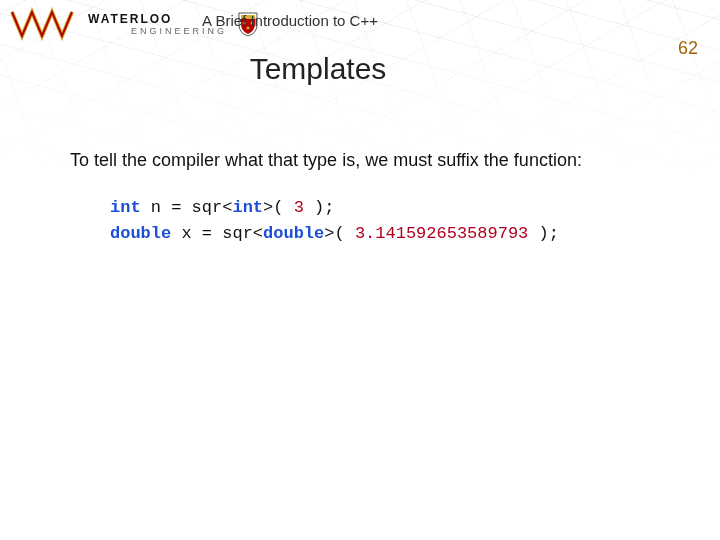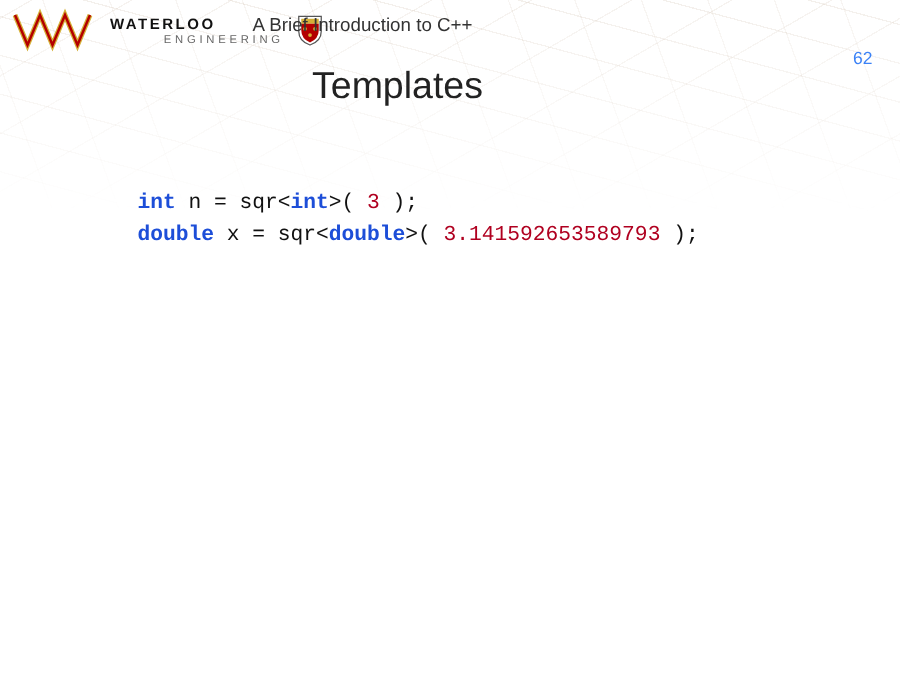--- a/index.html
+++ b/index.html
@@ -44,22 +44,22 @@
   .doc-title {
     position: absolute;
     top: 12px; left: 0; width: 580px;
     text-align: center;
     font-size: 15px;
     color: #333;
   }
   .page-num {
     position: absolute;
     top: 38px; right: 22px;
-    font-size: 14px;
-    color: #3b82f6;
+    font-size: 18px;
+    color: #a16207;
   }
   .slide-title {
     position: absolute;
     top: 52px; left: 0; width: 636px;
     text-align: center;
     font-size: 30px;
     color: #222;
     font-weight: 400;
   }
   .body {
@@ -113,18 +113,19 @@
         <circle cx="11" cy="17" r="1.5" fill="#d4af37"></circle>
       </svg>
     </div>
   </div>
 
   <div class="doc-title">A Brief Introduction to C++</div>
   <div class="page-num">62</div>
   <div class="slide-title">Templates</div>
 
   <div class="body">
+    <p class="para1">To tell the compiler what that type is, we must suffix the function:</p>
 
     <div class="code"><span class="kw">int</span><span> n = sqr&lt;</span><span class="kw">int</span><span>&gt;( </span><span class="num">3</span><span> );</span>
 <span class="kw">double</span><span> x = sqr&lt;</span><span class="kw">double</span><span>&gt;( </span><span class="num">3.141592653589793</span><span> );</span></div>
 
   </div>
 </div>
 
 </body></html>

